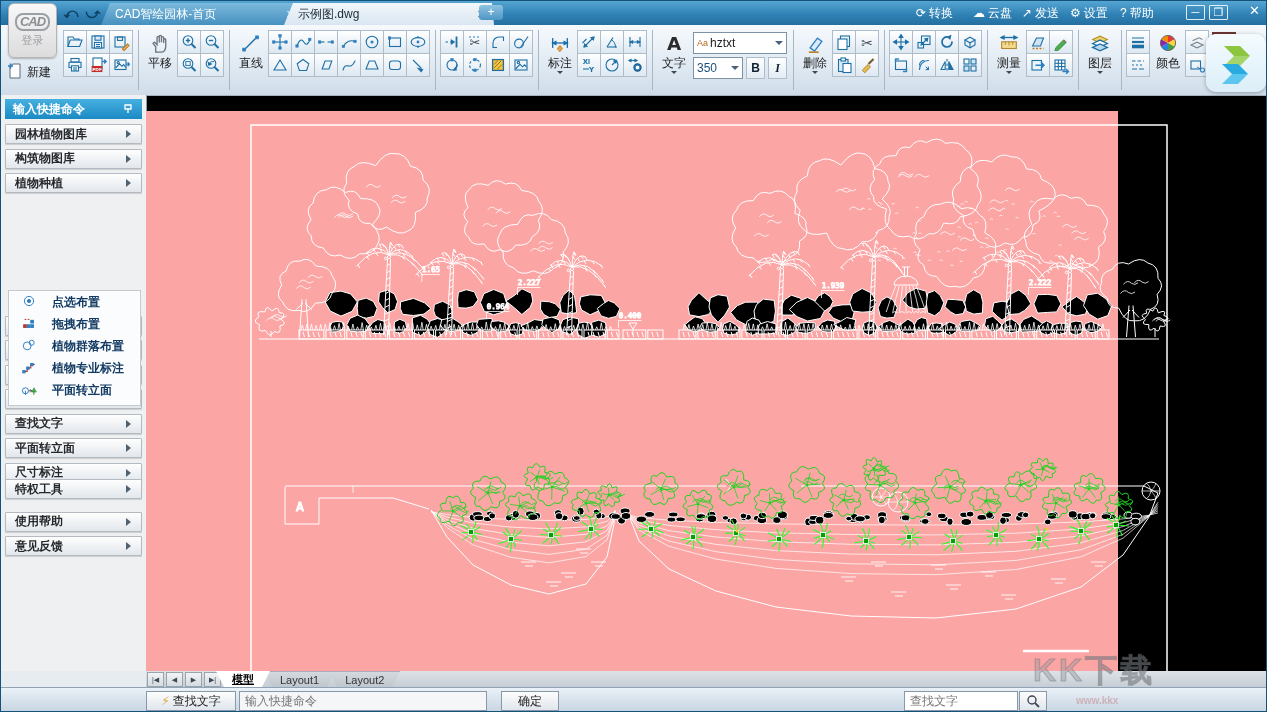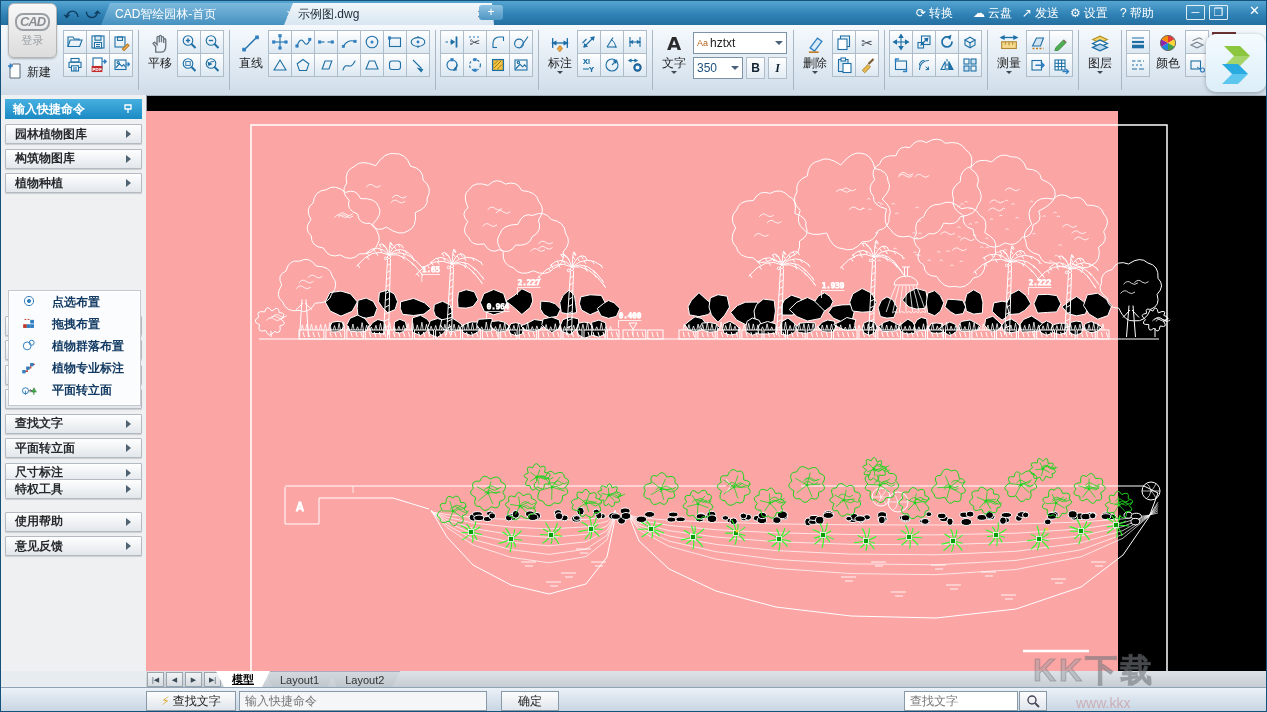--- a/index.html
+++ b/index.html
@@ -82,21 +82,21 @@
   
   #commandbar{left:0;top:686px;width:1267px;height:26px;
     background:linear-gradient(#eaf1f8,#c3d2e0);border-top:1px solid #8fa3b5}
   .cmd-btn{box-sizing:border-box;border:1px solid #8a99a8;background:linear-gradient(#fdfdfd,#dfe6ec);
     font-size:12px;color:#222;display:flex;align-items:center;justify-content:center;gap:3px}
   .cmd-input{box-sizing:border-box;border:1px solid #8a99a8;background:#f4f6f8;font-size:12px;
     padding:0 5px;font-family:inherit;color:#333}
   
   #watermark{left:1032px;top:648px;font-size:32px;font-weight:bold;letter-spacing:3px;
     color:rgba(145,150,155,.42);z-index:40;pointer-events:none;-webkit-text-stroke:1px rgba(90,95,100,.35)}
-  #watermark2{left:1075px;top:694px;font-size:14px;font-weight:normal;color:rgba(190,90,90,.35);z-index:40;pointer-events:none}
+  #watermark2{left:1075px;top:694px;font-size:10px;font-weight:bold;color:rgba(190,90,90,.35);z-index:40;pointer-events:none}
 </style>
 </head>
 <body>
 
 <div id="titlebar" class="abs">
   <div class="abs nav-arrow" style="left:60px">⤺</div>
   <div class="abs nav-arrow" style="left:82px">⤻</div>
   <div id="ttabs">
       <div class="abs ttab inactive" style="left:100px;width:180px">
         <span>CAD智绘园林-首页</span>

